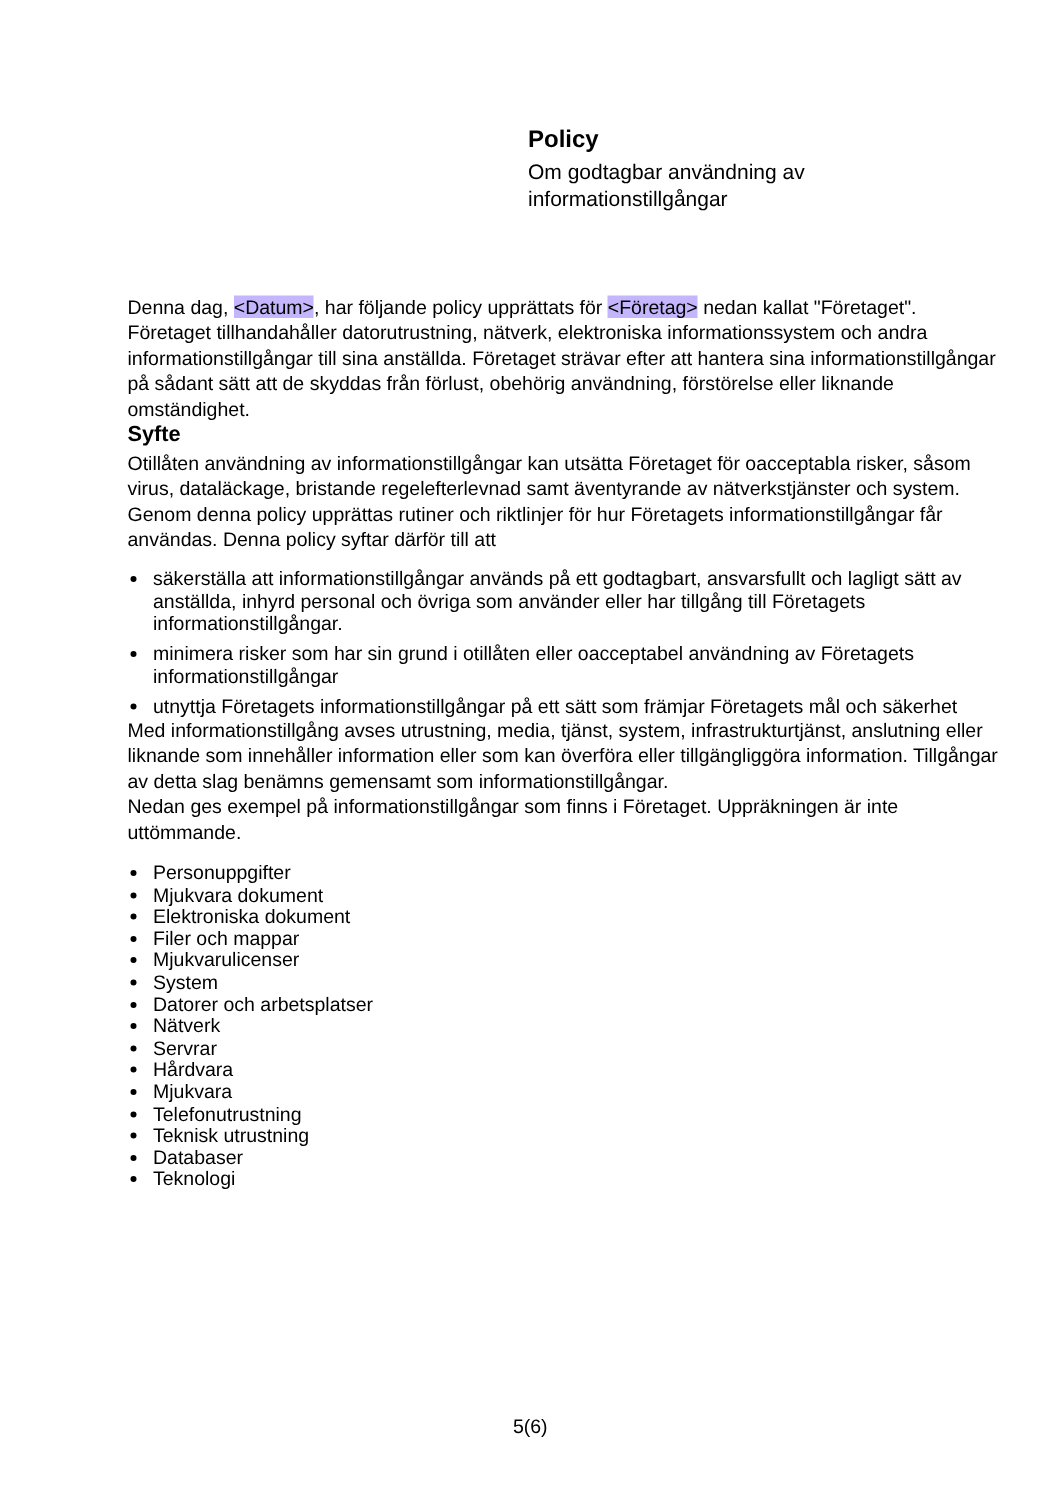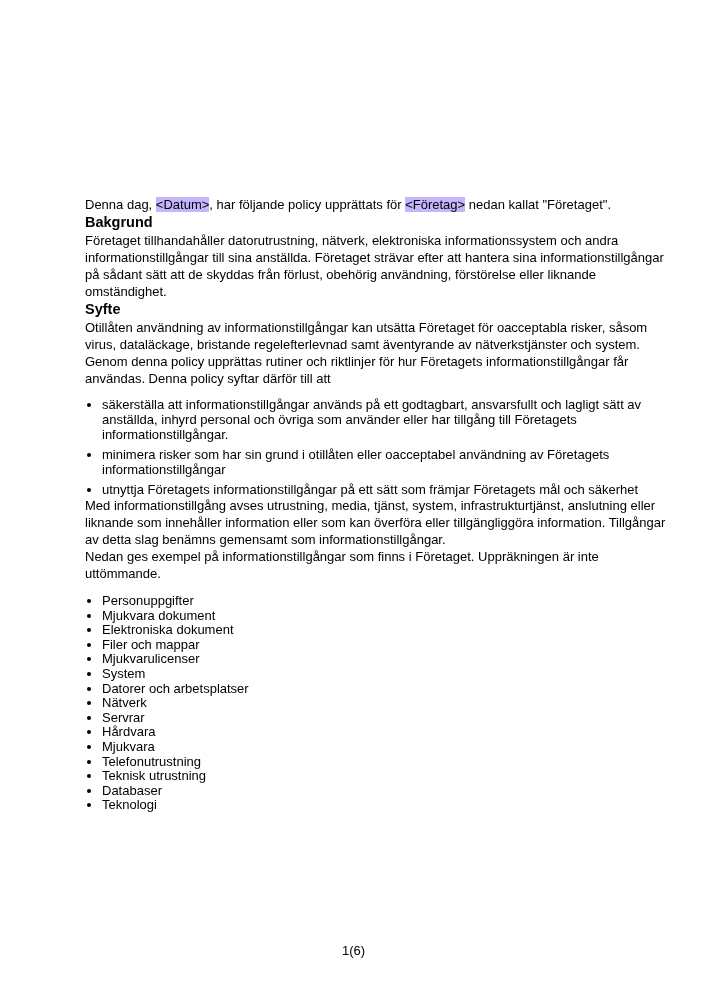--- a/index.html
+++ b/index.html
@@ -72,27 +72,30 @@
     text-align: center;
     font-size: 13px;
     line-height: 17px;
   }
 </style>
 </head>
 <body>
 
 <div class="page">
 
+  <header class="doc-header">
+    <h1 class="doc-title">Policy</h1>
+    <p class="doc-subtitle">Om godtagbar användning av informationstillgångar</p>
+  </header>
 
   <main class="content">
 
     <p class="intro"><span>Denna dag, </span><span class="highlight">&lt;Datum&gt;</span><span>, har följande policy upprättats för </span><span class="highlight">&lt;Företag&gt;</span><span> nedan kallat "Företaget".</span></p>
 
     <section>
-      <h2 class="h-bakgrund">Bakgrund</h2>
       <p class="p-bakgrund">Företaget tillhandahåller datorutrustning, nätverk, elektroniska informationssystem och andra informationstillgångar till sina anställda. Företaget strävar efter att hantera sina informationstillgångar på sådant sätt att de skyddas från förlust, obehörig användning, förstörelse eller liknande omständighet.</p>
     </section>
 
     <section>
       <h2 class="h-syfte">Syfte</h2>
       <p class="p-syfte">Otillåten användning av informationstillgångar kan utsätta Företaget för oacceptabla risker, såsom virus, dataläckage, bristande regelefterlevnad samt äventyrande av nätverkstjänster och system. Genom denna policy upprättas rutiner och riktlinjer för hur Företagets informationstillgångar får användas. Denna policy syftar därför till att</p>
       <ul class="ul-syfte">
           <li>säkerställa att informationstillgångar används på ett godtagbart, ansvarsfullt och lagligt sätt av anställda, inhyrd personal och övriga som använder eller har tillgång till Företagets informationstillgångar.</li>
           <li>minimera risker som har sin grund i otillåten eller oacceptabel användning av Företagets informationstillgångar</li>
           <li>utnyttja Företagets informationstillgångar på ett sätt som främjar Företagets mål och säkerhet</li>
@@ -117,16 +120,16 @@
           <li>Telefonutrustning</li>
           <li>Teknisk utrustning</li>
           <li>Databaser</li>
           <li>Teknologi</li>
         </ul>
     </section>
 
   </main>
 
   <footer class="doc-footer">
-    <span>1(6)</span>
+    <span>5(6)</span>
   </footer>
 
 </div>
 
 </body></html>

